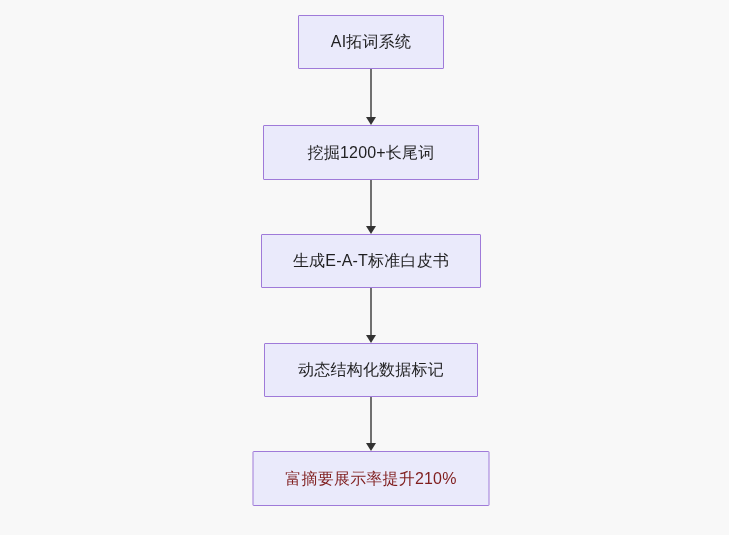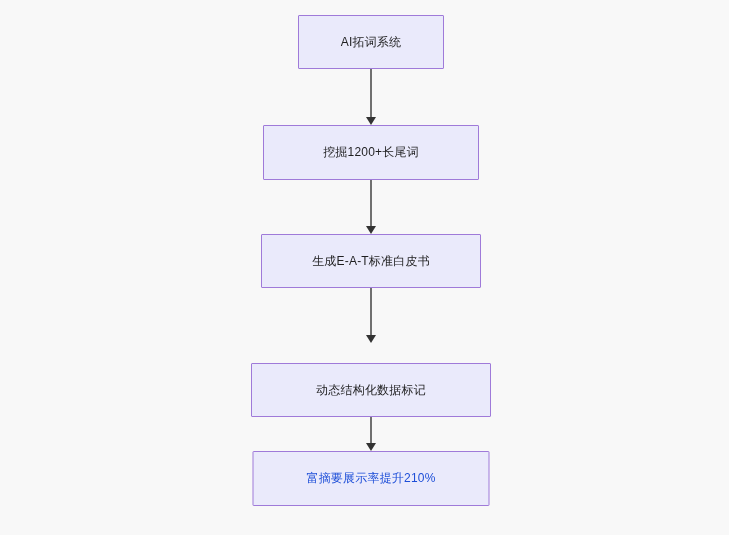--- a/index.html
+++ b/index.html
@@ -23,21 +23,21 @@
     box-sizing: border-box;
     background: #eaeafb;
     border: 1.4px solid #9f7ad9;
     border-radius: 1px;
     display: flex;
     align-items: center;
     justify-content: center;
     transform: translateX(-50%);
   }
   .node-label {
-    font-size: 12px;
+    font-size: 16px;
     line-height: 1.2;
     color: #1f1f20;
     letter-spacing: 0.2px;
     white-space: nowrap;
   }
   .edge {
     position: absolute;
     transform: translateX(-50%);
     width: 12px;
   }
@@ -85,20 +85,20 @@
 
   <div class="node" style="left: 371px; top: 15px; width: 146px; height: 54px; background: rgb(234, 234, 251); border-color: rgb(159, 122, 217);">
     <span class="node-label" style="color: rgb(31, 31, 32);">AI拓词系统</span>
   </div>
   <div class="node" style="left: 371px; top: 125px; width: 216px; height: 55px; background: rgb(234, 234, 251); border-color: rgb(159, 122, 217);">
     <span class="node-label" style="color: rgb(31, 31, 32);">挖掘1200+长尾词</span>
   </div>
   <div class="node" style="left: 371px; top: 234px; width: 220px; height: 54px; background: rgb(234, 234, 251); border-color: rgb(159, 122, 217);">
     <span class="node-label" style="color: rgb(31, 31, 32);">生成E-A-T标准白皮书</span>
   </div>
-  <div class="node" style="left: 371px; top: 343px; width: 240px; height: 54px; background: rgb(234, 234, 251); border-color: rgb(159, 122, 217); margin-top: 20px;">
+  <div class="node" style="left: 371px; top: 343px; width: 214px; height: 54px; background: rgb(234, 234, 251); border-color: rgb(159, 122, 217);">
     <span class="node-label" style="color: rgb(31, 31, 32);">动态结构化数据标记</span>
   </div>
   <div class="node" style="left: 371px; top: 451px; width: 237px; height: 55px; background: rgb(234, 234, 251); border-color: rgb(159, 122, 217);">
-    <span class="node-label" style="color: #1d4ed8;">富摘要展示率提升210%</span>
+    <span class="node-label" style="color: #7f1d1d;">富摘要展示率提升210%</span>
   </div>
 
 </div>
 
 </body></html>

